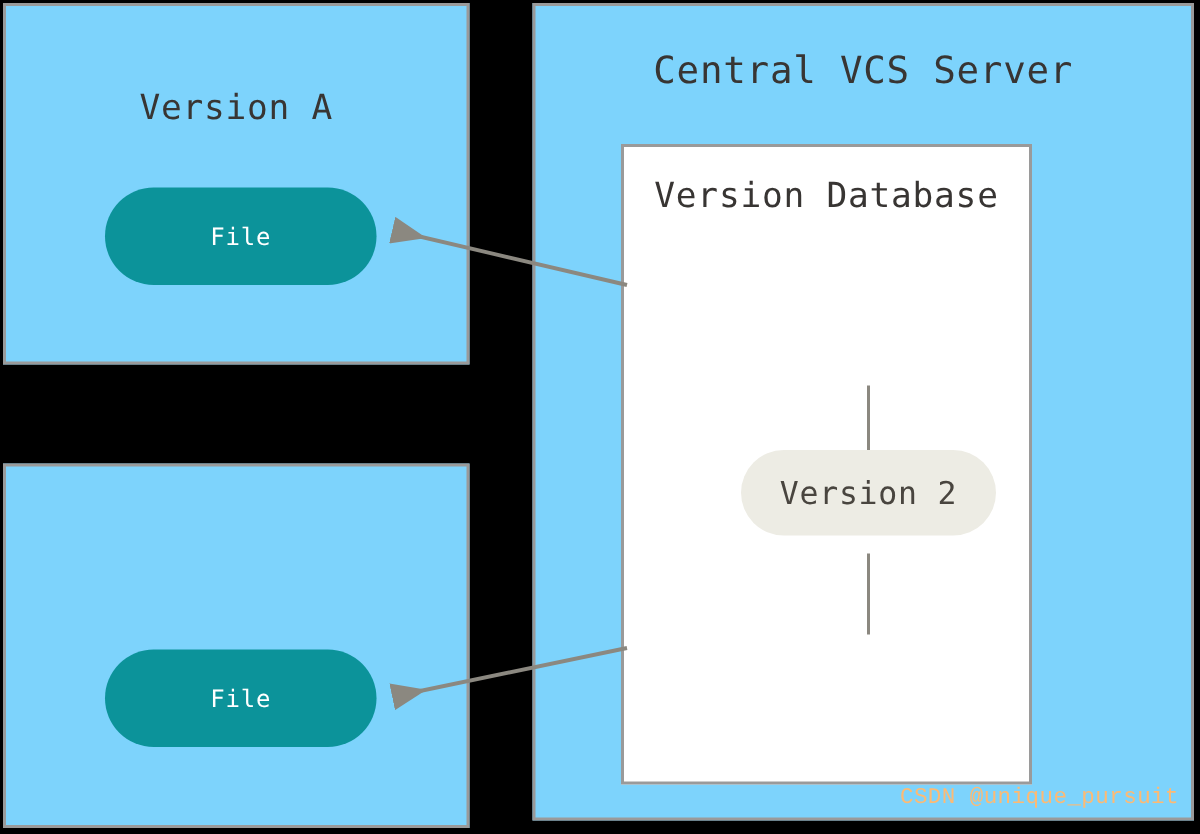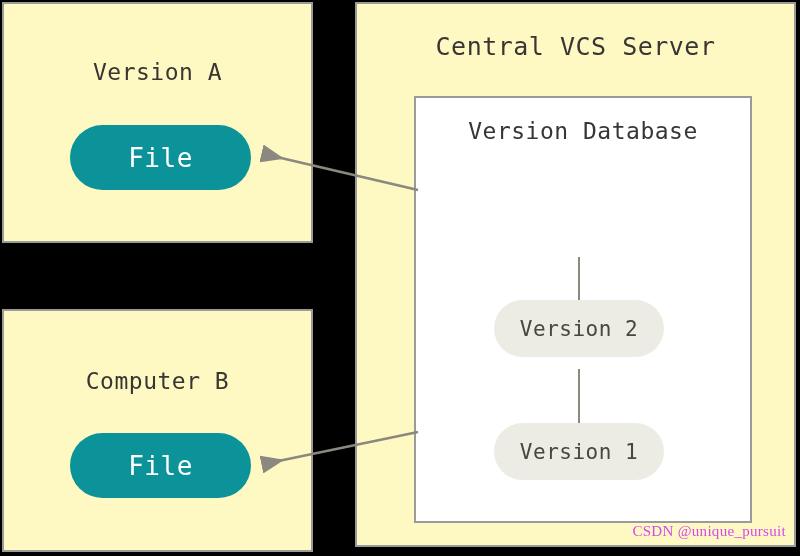--- a/index.html
+++ b/index.html
@@ -14,21 +14,21 @@
   #canvas {
     position: relative;
     width: 800px;
     height: 556px;
     background: #000000;
   }
 
   
   .panel {
     position: absolute;
-    background: #fef9c3;
+    background: #7dd3fc;
     border: 2px solid #9a9a9a;
   }
 
   #panel-computer-a { left: 2px;   top: 2px;   width: 311px; height: 241px; }
   #panel-computer-b { left: 2px;   top: 309px; width: 311px; height: 243px; }
   #panel-server     { left: 355px; top: 2px;   width: 441px; height: 545px; }
 
   .panel-title {
     position: absolute;
     left: 0;
@@ -48,32 +48,32 @@
     position: absolute;
     left: 66px;
     width: 181px;
     height: 65px;
     background: #0c939a;
     border-radius: 33px;
     display: flex;
     align-items: center;
     justify-content: center;
     color: #ffffff;
-    font-size: 26px;
+    font-size: 16px;
     letter-spacing: 0.5px;
   }
   #file-a { top: 121px; }
   #file-b { top: 122px; }
 
   
   #version-database {
     position: absolute;
     left: 57px;   
     top: 92px;
-    width: 338px;
+    width: 274px;
     height: 427px;
     background: #ffffff;
     border: 2px solid #9a9a9a;
   }
 
   #version-database .db-title {
     position: absolute;
     left: 0;
     top: 20px;
     width: 100%;
@@ -117,64 +117,60 @@
     left: 0; top: 0;
     width: 800px; height: 556px;
     pointer-events: none;
   }
 
   
   #watermark {
     position: absolute;
     right: 14px;
     bottom: 16px;
-    color: #d946ef;
-    font-family: Liberation Serif, serif;
+    color: #fdba74;
+    font-family: Liberation Mono, monospace;
     font-size: 15px;
     letter-spacing: 0.3px;
     white-space: nowrap;
   }
 </style>
 </head>
 <body>
 
 <div id="canvas">
 
   <div class="panel" id="panel-computer-a">
     <div class="panel-title">Version A</div>
     <div class="file-pill" id="file-a">
       <span>File</span>
     </div>
   </div>
 
   <div class="panel" id="panel-computer-b">
-    <div class="panel-title">Computer B</div>
     <div class="file-pill" id="file-b">
       <span>File</span>
     </div>
   </div>
 
   <div class="panel" id="panel-server">
     <div class="panel-title">Central VCS Server</div>
 
     <div id="version-database">
       <div class="db-title">Version Database</div>
 
 
       <div class="version-connector" id="connector-3-2"></div>
 
       <div class="version-pill" id="version-2">
         <span>Version 2</span>
       </div>
 
       <div class="version-connector" id="connector-2-1"></div>
 
-      <div class="version-pill" id="version-1">
-        <span>Version 1</span>
-      </div>
     </div>
   </div>
 
   <svg id="arrow-layer" viewBox="0 0 800 556" width="800" height="556">
     <defs>
       <marker id="arrowhead" markerWidth="9" markerHeight="7" refX="8" refY="3.5" orient="auto" markerUnits="strokeWidth">
         <polygon points="9 0, 0 3.5, 9 7" fill="#8b8880"></polygon>
       </marker>
     </defs>
     <line x1="418" y1="190" x2="264" y2="154" stroke="#8b8880" stroke-width="2.6" marker-end="url(#arrowhead)"></line>

